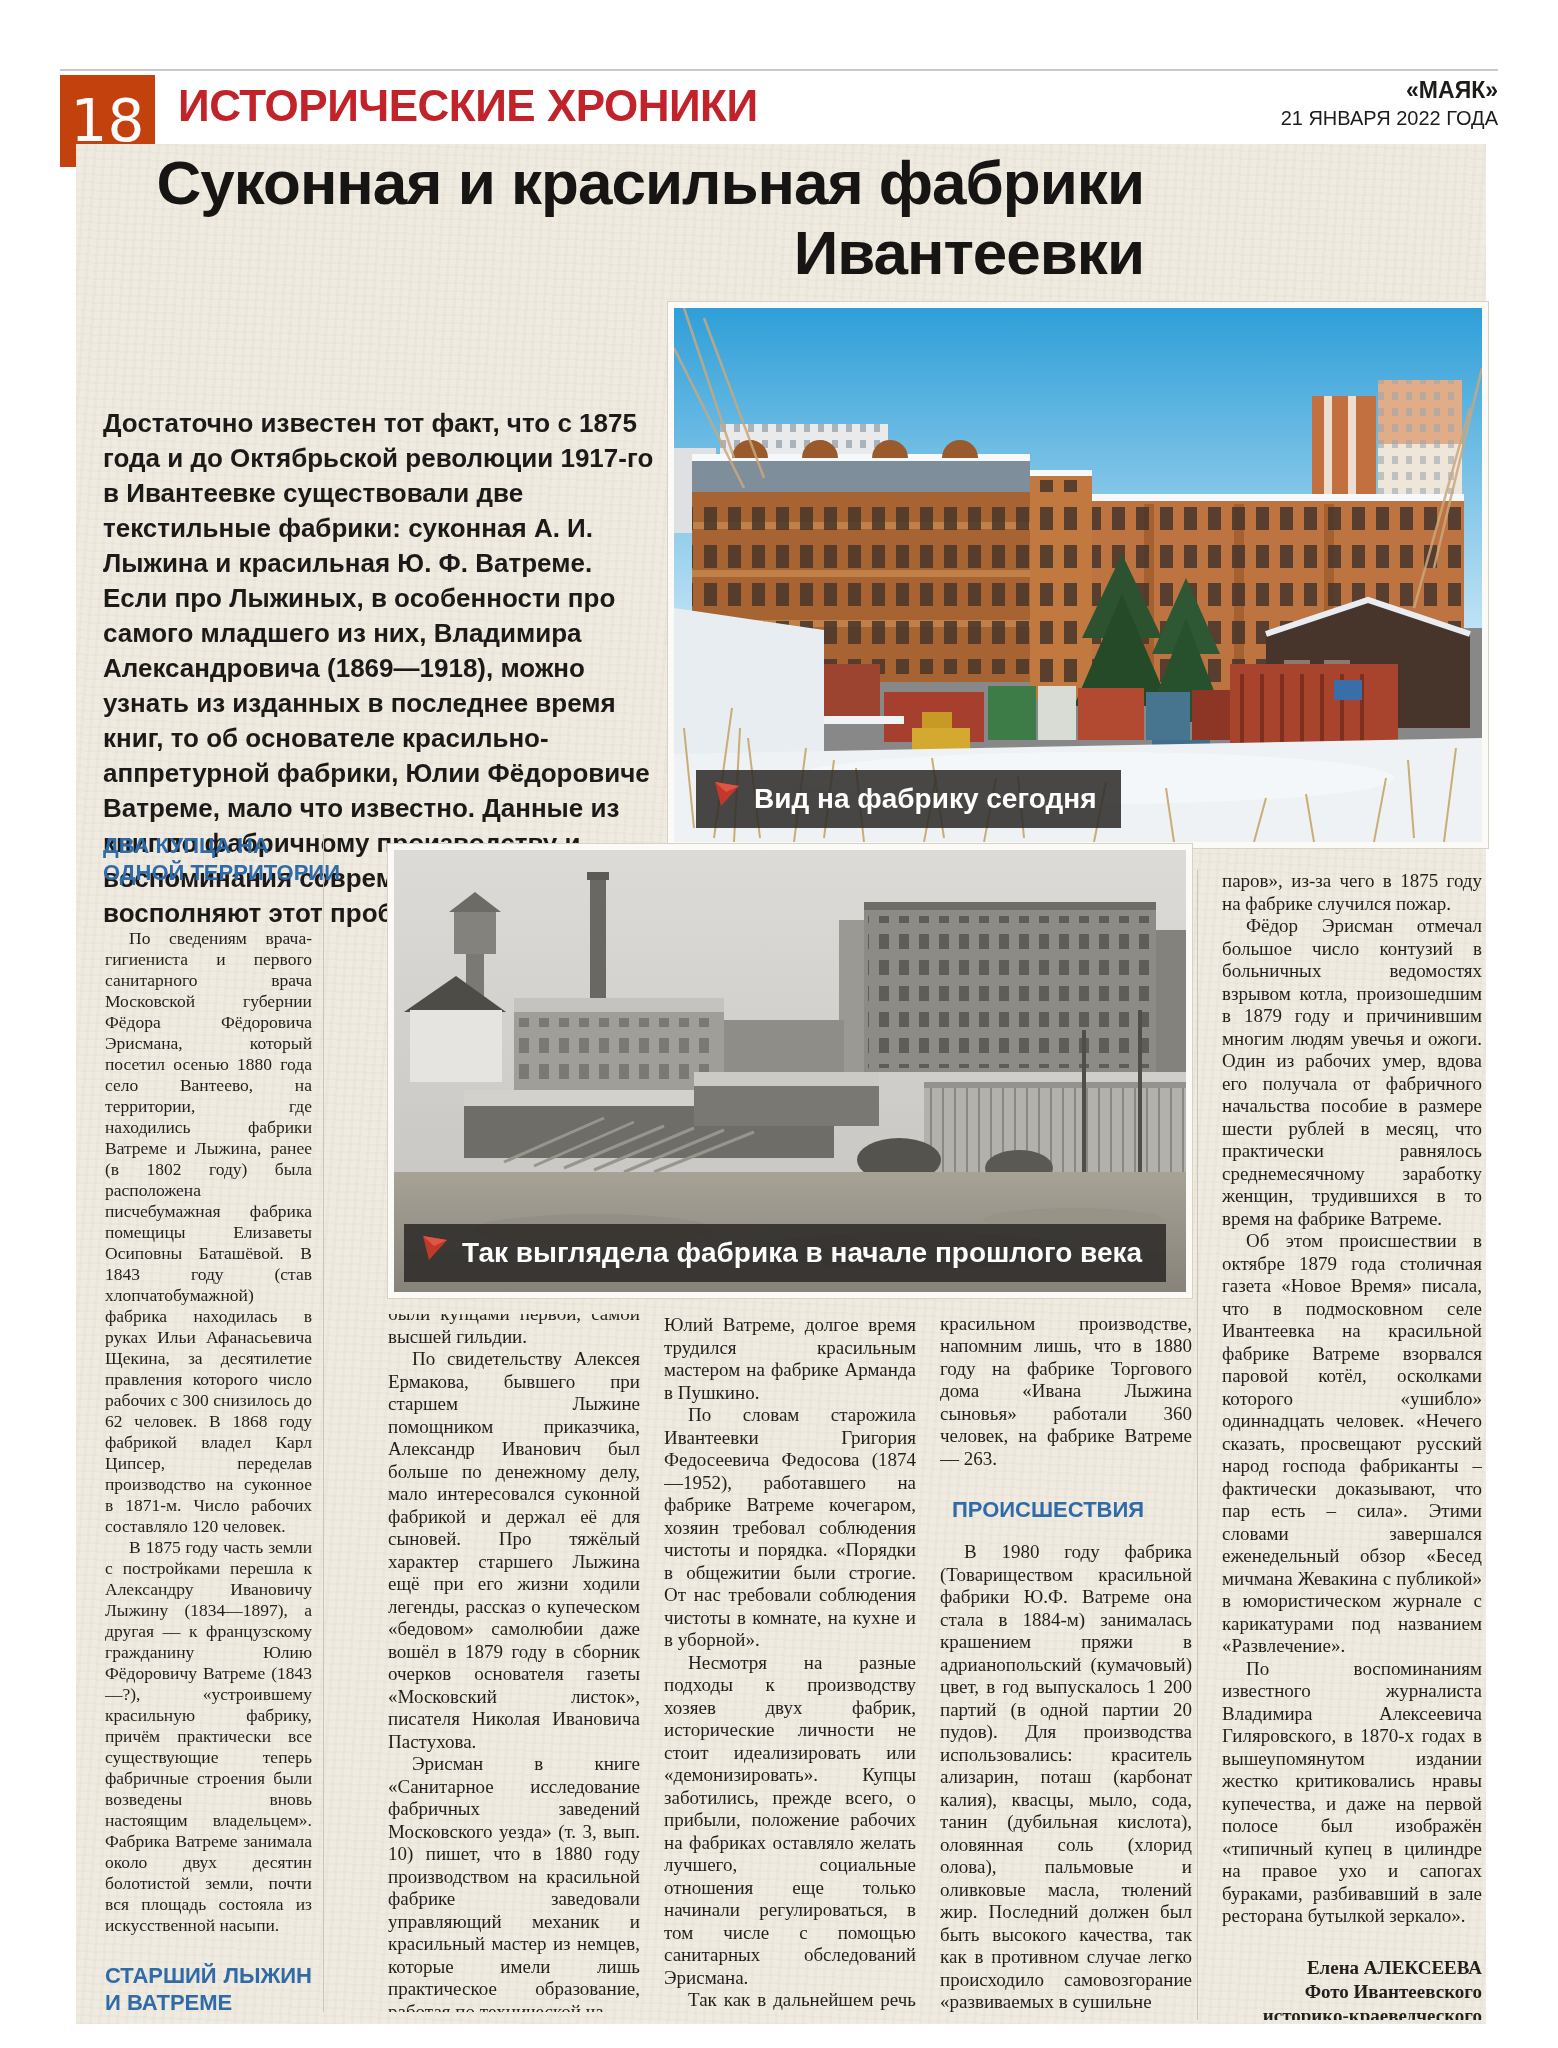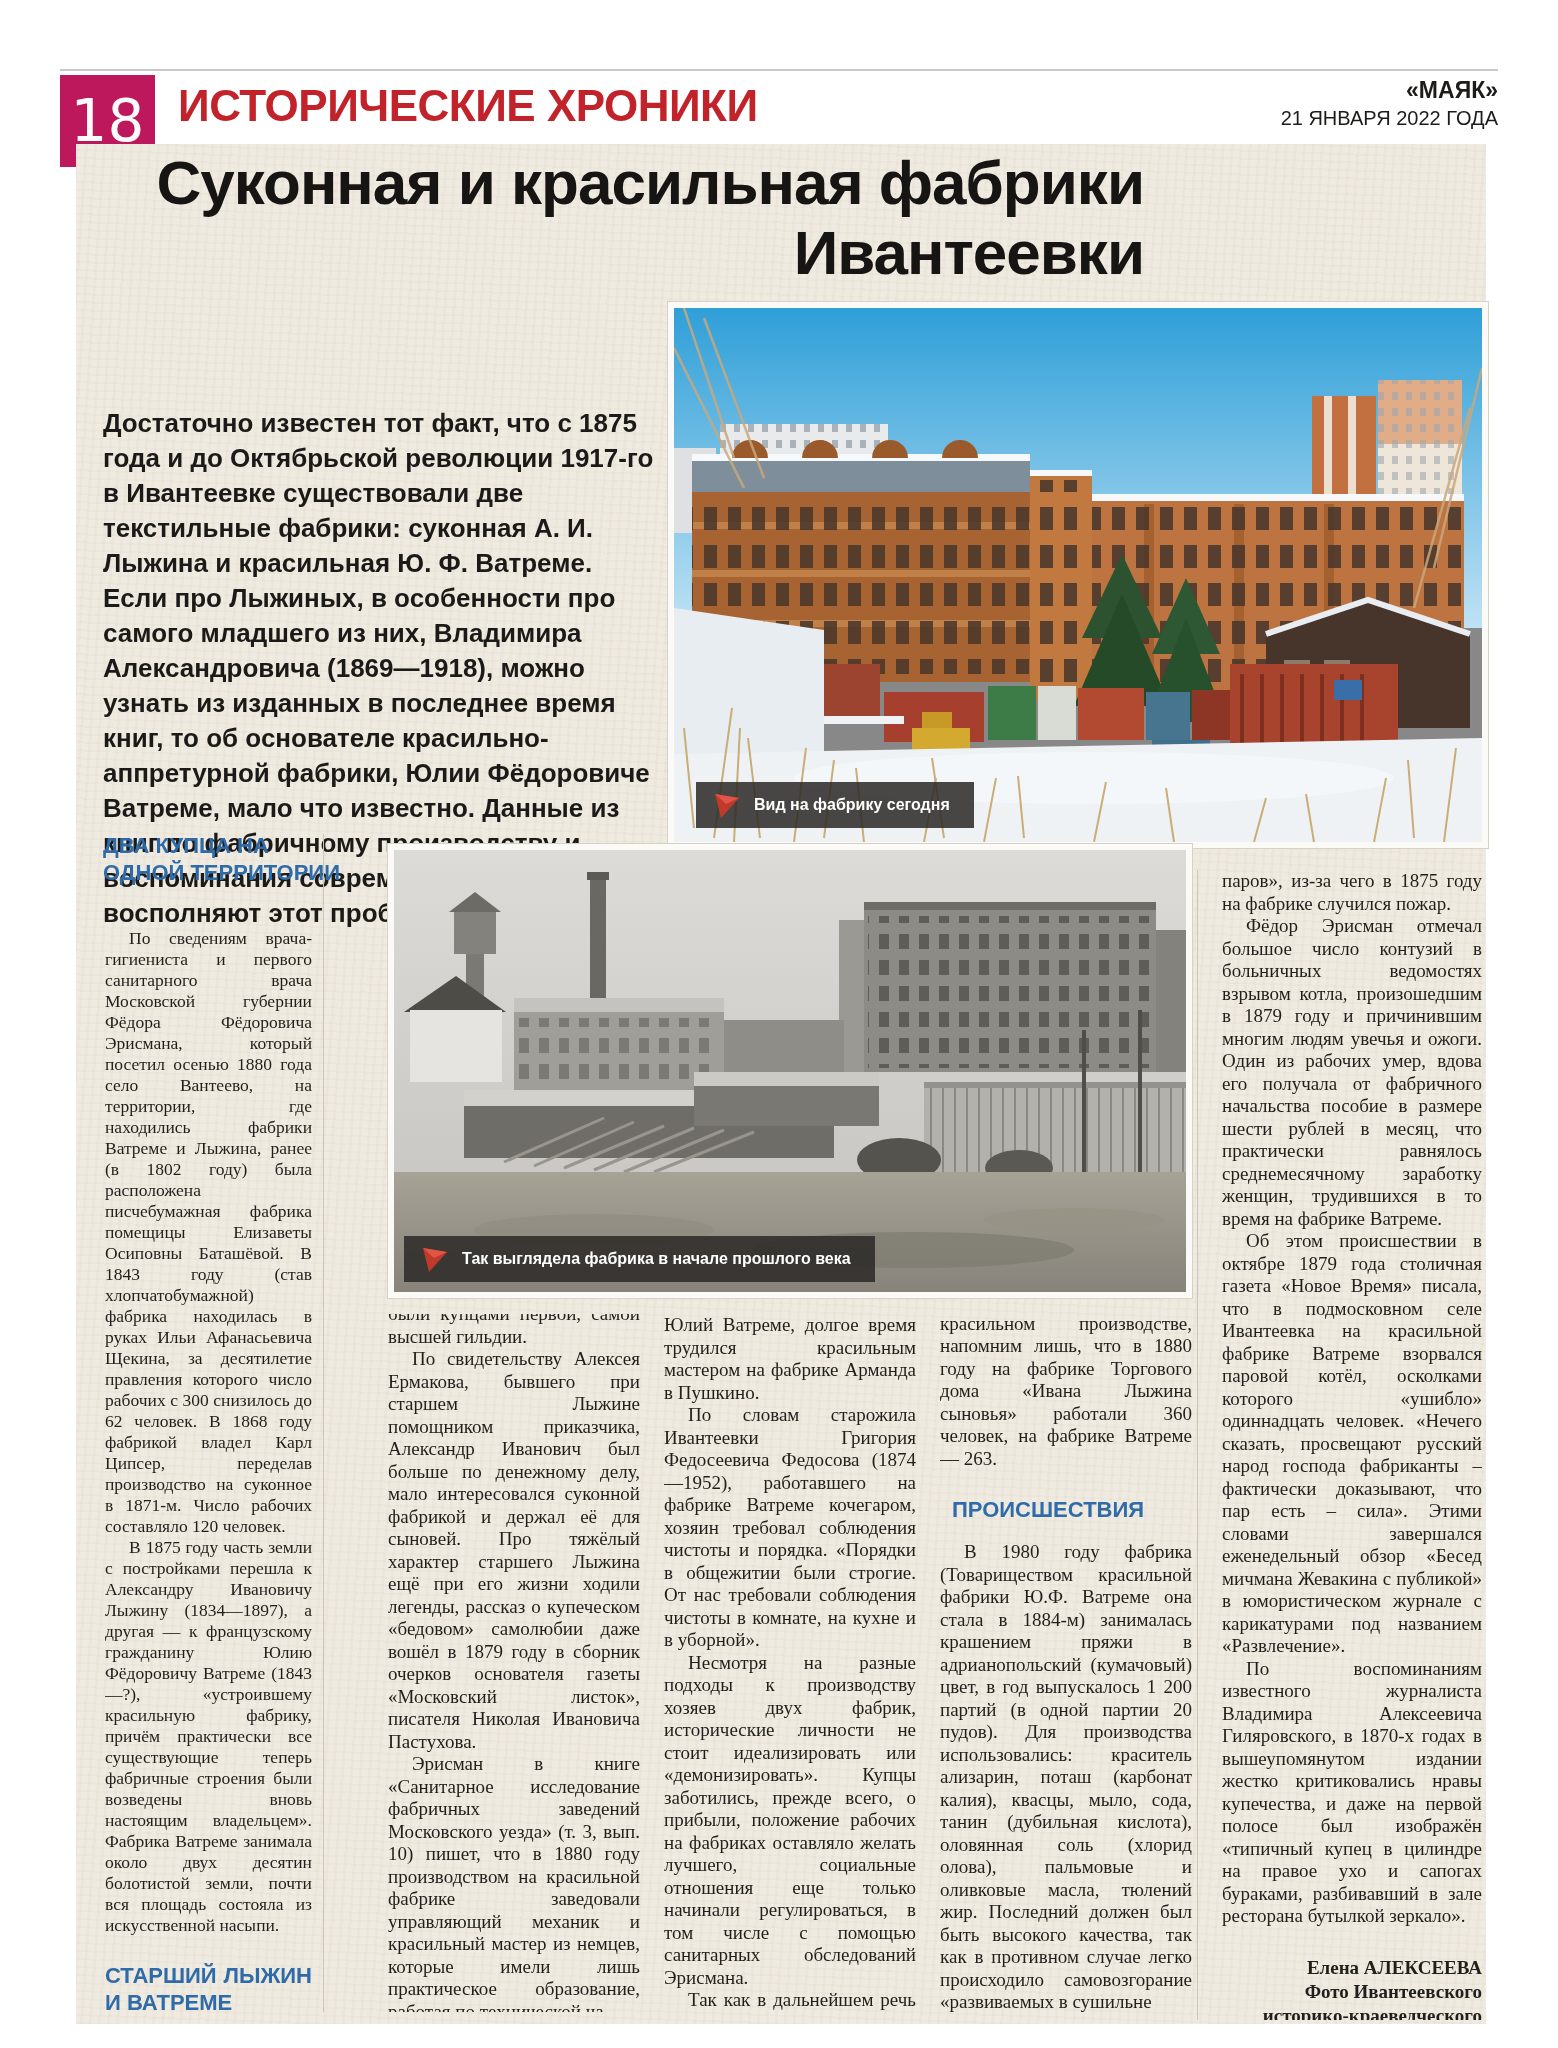--- a/index.html
+++ b/index.html
@@ -1,19 +1,19 @@
 <!DOCTYPE html>
 <html lang="ru"><head>
 <meta charset="utf-8">
 <style>
   html,body{margin:0;padding:0;background:#ffffff;}
   .page{position:relative;width:1558px;height:2048px;background:#ffffff;overflow:hidden;
         font-family:"Liberation Sans",sans-serif;}
   .top-rule{position:absolute;left:60px;top:69px;width:1438px;height:2px;background:#c9c9c9;}
-  .pagenum{position:absolute;left:60px;top:75px;width:95px;height:92px;background:#be185d;
+  .pagenum{position:absolute;left:60px;top:75px;width:95px;height:92px;background:#c2410c;
            color:#fbfbfb;font-family:"DejaVu Sans",sans-serif;font-weight:400;font-size:58px;
            line-height:92px;text-align:center;}
   .section-title{position:absolute;left:178px;top:84px;font-weight:700;font-size:44px;line-height:1;
            color:#c2232a;letter-spacing:-0.5px;}
   .mast{position:absolute;right:60px;top:76px;text-align:right;color:#1d1c1a;}
   .mast .m1{font-weight:700;font-size:23px;line-height:1.25;}
   .mast .m2{font-weight:400;font-size:20px;line-height:1.35;}
 
   .content{position:absolute;left:76px;top:144px;width:1410px;height:1880px;background:#f0ebe1;
     background-image:
@@ -22,21 +22,21 @@
 
   .title{position:absolute;left:8px;top:4px;width:1060px;margin:0;
          font-weight:700;font-size:62px;line-height:1.13;letter-spacing:-1px;color:#171513;text-align:right;}
 
   .photo{position:absolute;border:6px solid #fbfaf7;box-shadow:0 0 0 1px #d8d2c6;background:#888;}
   .photo1{left:592px;top:158px;width:808px;height:534px;}
   .photo2{left:312px;top:700px;width:792px;height:442px;}
   .photo svg{display:block;}
 
   .cap{position:absolute;background:rgba(42,40,38,0.85);color:#fff;
-       font-weight:700;font-size:16px;line-height:1;padding:15px 24px 15px 58px;white-space:nowrap;}
+       font-weight:700;font-size:28px;line-height:1;padding:15px 24px 15px 58px;white-space:nowrap;}
   .cap .flag{position:absolute;left:16px;top:9px;width:30px;height:30px;}
   .cap1{left:22px;bottom:14px;}
   .cap2{left:10px;bottom:10px;}
 
   .lead{position:absolute;left:27px;top:262px;width:558px;margin:0;
         font-weight:700;font-size:26px;line-height:35px;color:#1c1a18;text-align:left;}
 
   .subhead{font-weight:700;font-size:22px;line-height:27px;color:#2f6ba9;
            font-family:"Liberation Sans",sans-serif;}
   .sh1{position:absolute;left:27px;top:688px;width:250px;}

